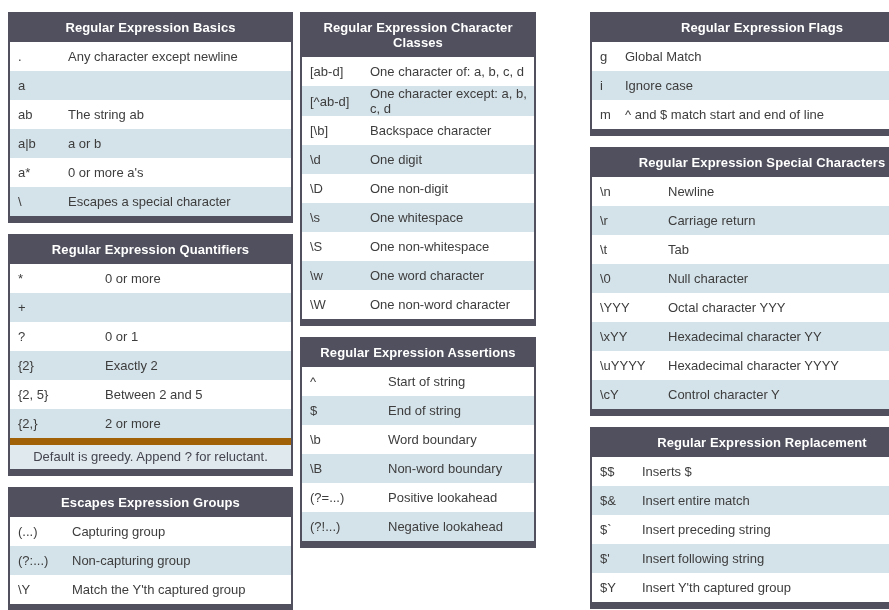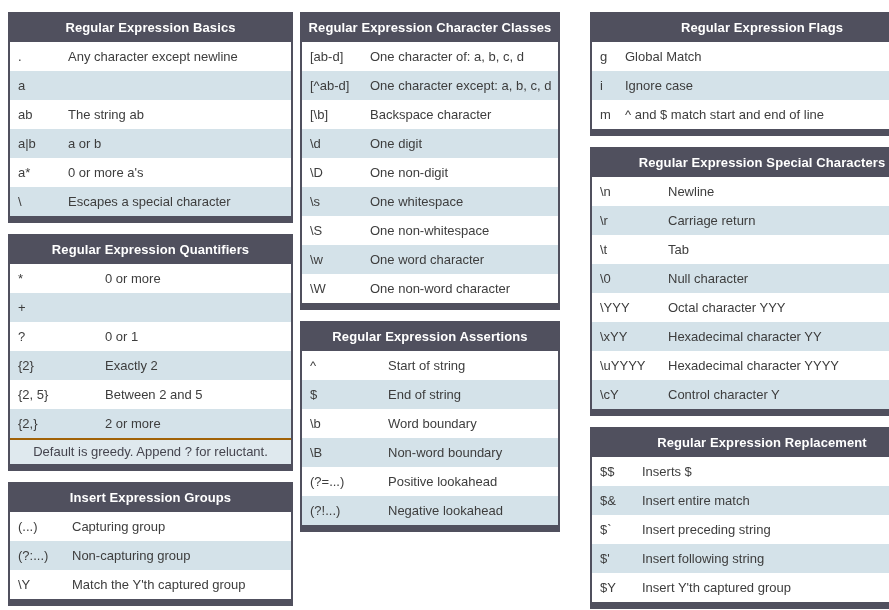--- a/index.html
+++ b/index.html
@@ -6,21 +6,21 @@
   body {
     width: 889px; height: 610px;
     background: #ffffff;
     font-family: "Liberation Sans", sans-serif;
     position: relative;
     overflow: hidden;
   }
   .board { position: absolute; inset: 0; }
   .col { position: absolute; top: 12px; display: flex; flex-direction: column; gap: 11px; }
   .col-left  { left: 8px;   width: 285px; }
-  .col-mid   { left: 300px; width: 260px; }
+  .col-mid   { left: 300px; width: 236px; }
   .col-right { left: 590px; width: 344px; }
 
   .tbl {
     border: 2px solid #50505e;
     border-bottom-width: 7px;
     background: #ffffff;
   }
   .tbl-title {
     background: #50505e;
     color: #ffffff;
@@ -45,21 +45,21 @@
   .t-basics      { --symw: 58px; }
   .t-quantifiers { --symw: 95px; }
   .t-groups      { --symw: 62px; }
   .t-classes     { --symw: 68px; }
   .t-assertions  { --symw: 86px; }
   .t-flags       { --symw: 33px; }
   .t-special     { --symw: 76px; }
   .t-replacement { --symw: 50px; }
 
   .tbl-footer {
-    border-top: 2px solid #a16207;
+    border-top: 7px solid #a16207;
     background: #dfe9ee;
     color: #45454f;
     text-align: center;
     font-size: 13px;
     padding: 4px 2px 5px 2px;
   }
 </style>
 </head>
 <body>
 
@@ -112,21 +112,21 @@
           <span class="sym">{2, 5}</span>
           <span class="desc">Between 2 and 5</span>
         </div>
         <div class="row alt">
           <span class="sym">{2,}</span>
           <span class="desc">2 or more</span>
         </div>
         <div class="tbl-footer">Default is greedy. Append ? for reluctant.</div>
       </section>
       <section class="tbl t-groups">
-        <div class="tbl-title">Insert Expression Groups</div>
+        <div class="tbl-title">Escapes Expression Groups</div>
         <div class="row">
           <span class="sym">(...)</span>
           <span class="desc">Capturing group</span>
         </div>
         <div class="row alt">
           <span class="sym">(?:...)</span>
           <span class="desc">Non-capturing group</span>
         </div>
         <div class="row">
           <span class="sym">\Y</span>

